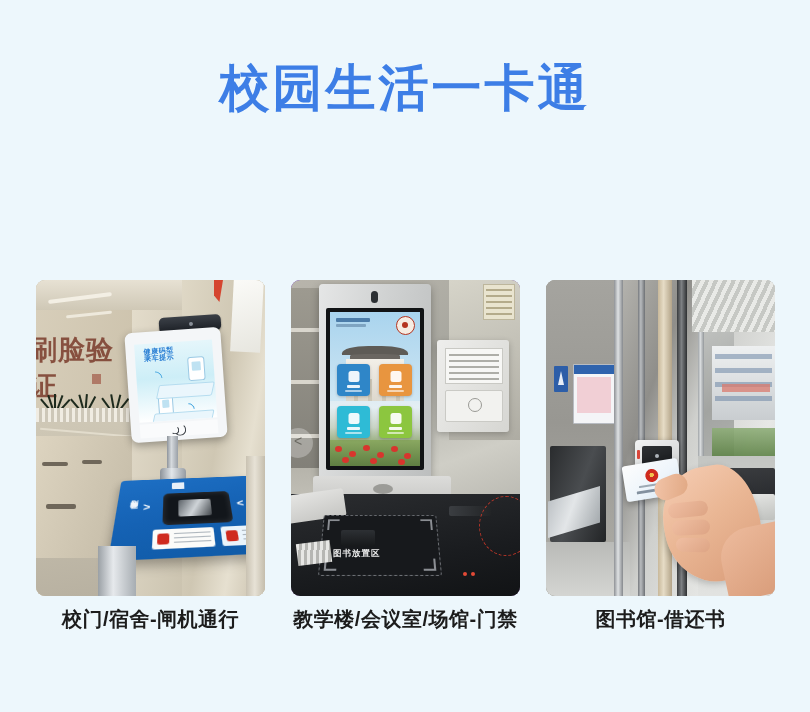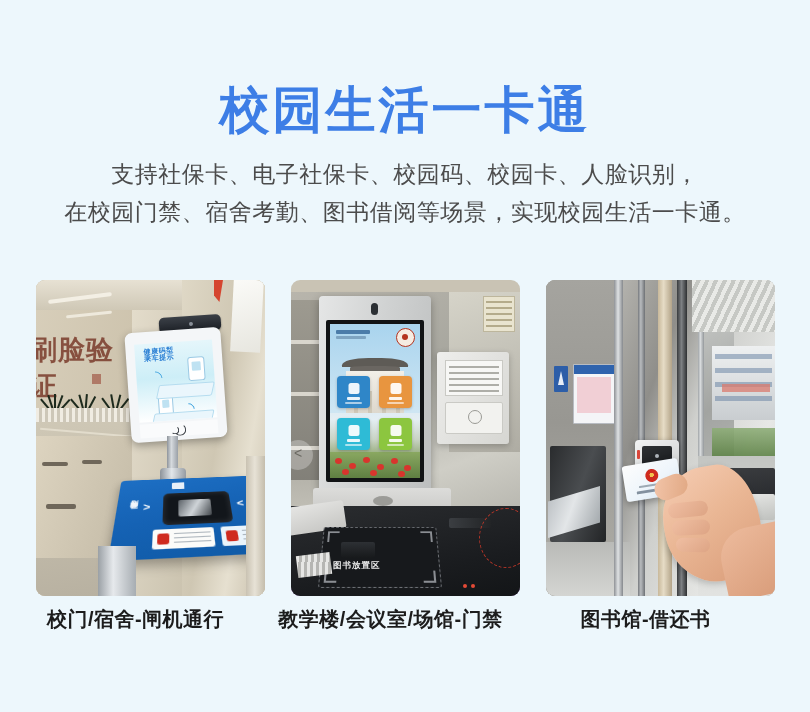--- a/index.html
+++ b/index.html
@@ -14,21 +14,20 @@
 
   
   .title{
     position:absolute;left:0;top:58px;width:810px;
     text-align:center;
     font-size:50px;line-height:60px;
     font-weight:bold;
     letter-spacing:3px;
     color:#3d7ee6;
     white-space:nowrap;
-    margin-top:22px;
   }
   .subtitle{
     position:absolute;left:0;top:155px;width:810px;
     text-align:center;
     font-size:23px;line-height:38px;
     color:#4c4c4c;
     letter-spacing:0.5px;
   }
   .subtitle .ln{display:block;}
 
@@ -39,21 +38,21 @@
     display:flex;justify-content:space-between;
   }
   .card{
     width:229px;height:316px;
     border-radius:9px;
     overflow:hidden;
     position:relative;
     background:#c9c3b4;
   }
   .captions{
-    position:absolute;left:21px;top:606px;
+    position:absolute;left:36px;top:606px;
     width:739px;
     display:flex;justify-content:space-between;
   }
   .cap{
     width:229px;text-align:center;
     font-size:20px;font-weight:bold;color:#1c1c1c;
     letter-spacing:0.5px;
     white-space:nowrap;
   }
 
@@ -135,21 +134,21 @@
   .p1 .lbl .emblem{position:absolute;left:4px;top:4px;width:10px;height:10px;border-radius:2px;background:#cf2a1e;}
   .p1 .lbl .lines{position:absolute;left:18px;top:4px;right:3px;height:10px;
     background:repeating-linear-gradient(180deg,#9aa4ad 0 1.5px,transparent 1.5px 4px);opacity:.8;}
   .p1 .lbl2{background:#eaf4fb;}
   .p1 .gatePost{position:absolute;left:62px;top:266px;width:38px;height:50px;
     background:linear-gradient(90deg,#9aa0a5,#e6e9ec 40%,#a7adb2);}
   .p1 .sideMetal{position:absolute;left:210px;top:176px;width:22px;height:140px;
     background:linear-gradient(90deg,#c9c2b2,#e7e2d6 40%,#bab2a0);}
 
   
-  .p2{position:absolute;inset:0;background:#6d28d9;margin-top:12px;}
+  .p2{position:absolute;inset:0;background:#6d28d9;}
   .p2 .bg{position:absolute;inset:0;
     background:linear-gradient(160deg,#b8b5ac 0%,#a8a79f 30%,#cfcec6 60%,#9c9b94 100%);}
   .p2 .shelfL{position:absolute;left:0;top:8px;width:46px;height:200px;
     background:linear-gradient(180deg,#9d9a90,#7f7d76);}
   .p2 .shelfLine{position:absolute;left:0;width:46px;height:4px;background:#d9d6cd;}
   .p2 .winR{position:absolute;left:158px;top:0;width:71px;height:160px;
     background:linear-gradient(160deg,#d6d4c9,#aeaca3);}
   .p2 .poster{position:absolute;left:192px;top:4px;width:30px;height:34px;
     background:#e9e4cf;border:1px solid #bdb69c;}
   .p2 .poster i{position:absolute;left:2px;right:2px;height:2px;background:#b4ab8b;}
@@ -296,24 +295,20 @@
   .p3 .arm{position:absolute;left:176px;top:246px;width:70px;height:70px;
     background:linear-gradient(150deg,#edbb9d,#d79a77);border-radius:30px 0 0 0;transform:rotate(-12deg);}
 </style>
 </head>
 <body>
 
 <div class="page">
 
   <div class="title">校园生活一卡通</div>
 
-  <div class="subtitle">
-    <span class="ln">支持社保卡、电子社保卡、校园码、校园卡、人脸识别，</span>
-    <span class="ln">在校园门禁、宿舍考勤、图书借阅等场景，实现校园生活一卡通。</span>
-  </div>
 
   <div class="cards">
 
     <div class="card">
       <div class="p1">
         <div class="wall"></div>
         <div class="ceil"></div>
         <div class="ceilL1"></div>
         <div class="ceilL2"></div>
         <div class="calli">刷脸验证</div>

